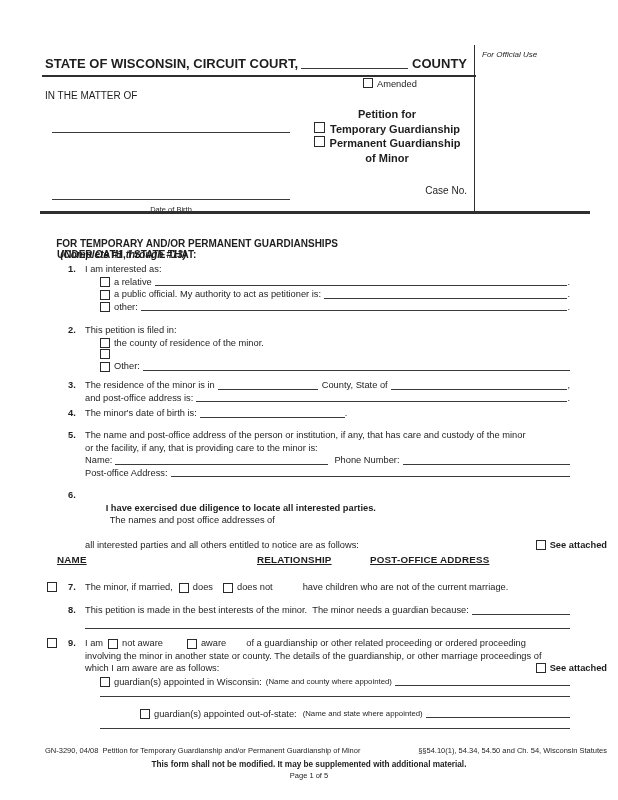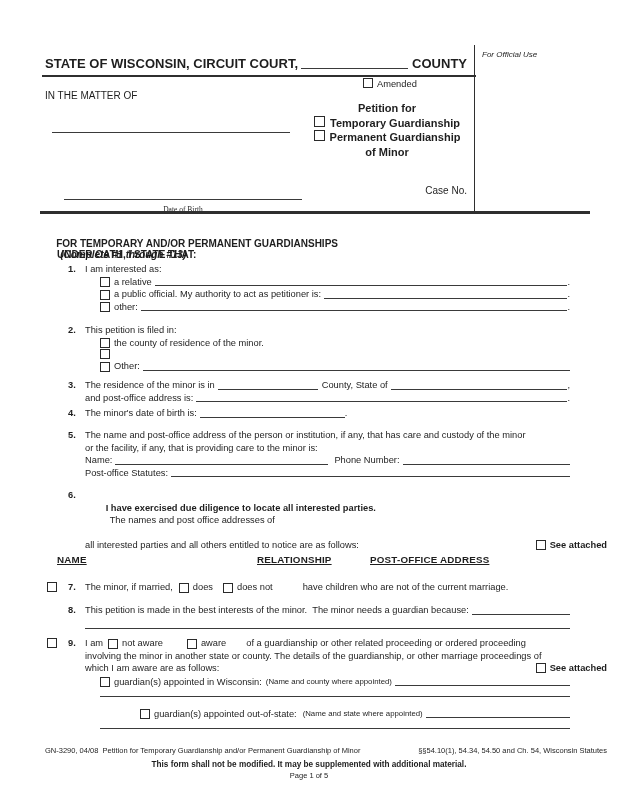--- a/index.html
+++ b/index.html
@@ -46,30 +46,30 @@
   <div class="abs rule" style="left:474px; top:45px; width:1px; height:168px;"></div>
   <div class="abs i" style="left:482px; top:50px; font-size:8px;">For Official Use</div>
 
   <div class="abs" style="left:45px; top:90px; font-size:10px;">IN THE MATTER OF</div>
 
   <div class="abs frow" style="left:363px; top:78px; font-size:9.3px; align-items:center;">
     <span class="cb"></span>
     <span>Amended</span>
   </div>
 
-  <div class="abs" style="left:300px; top:101px; width:174px; text-align:center; font-weight:bold; font-size:11px; line-height:14.5px;">
+  <div class="abs" style="left:300px; top:107px; width:174px; text-align:center; font-weight:bold; font-size:11px; line-height:14.5px;">
     <div>Petition for</div>
     <div><span class="cb cbt"></span><span>Temporary Guardianship</span></div>
     <div><span class="cb cbt"></span><span>Permanent Guardianship</span></div>
     <div>of Minor</div>
   </div>
 
   <div class="abs fl" style="left:52px; top:123px; width:238px; height:10px;"></div>
 
-  <div class="abs" style="left:64px; top:186px; width:238px;font-family:Liberation Serif, serif;">
+  <div class="abs" style="left:52px; top:186px; width:238px;">
     <div class="fl" style="width:238px; height:10px;"></div>
     <div class="small" style="text-align:center; margin-top:1px;">Date of Birth</div>
   </div>
 
   <div class="abs frow" style="left:311px; top:185px; width:156px; font-size:10px;flex-direction:column;">
     <span class="nw">Case No.</span>
     <span class="flex-fl grow"></span>
   </div>
 
   <div class="abs rule" style="left:40px; top:211px; width:550px; height:2.5px;"></div>
@@ -156,21 +156,21 @@
     <div class="ic">
       <div class="nw">The name and post-office address of the person or institution, if any, that has care and custody of the minor</div>
       <div class="nw">or the facility, if any, that is providing care to the minor is:</div>
       <div class="frow">
         <span class="nw">Name:</span>
         <span class="flex-fl" style="width:213px;"></span>
         <span class="nw" style="margin-left:6px;">Phone Number:</span>
         <span class="flex-fl grow"></span>
       </div>
       <div class="frow">
-        <span class="nw">Post-office Statutes:</span>
+        <span class="nw">Post-office Address:</span>
         <span class="flex-fl grow"></span>
       </div>
     </div>
   </div>
 
   <div class="abs item t" style="left:68px; top:489px;">
     <span class="num">6.</span>
     <div class="ic">
       <div class="nw">
         <span class="b">I have exercised due diligence to locate all interested parties.</span>

